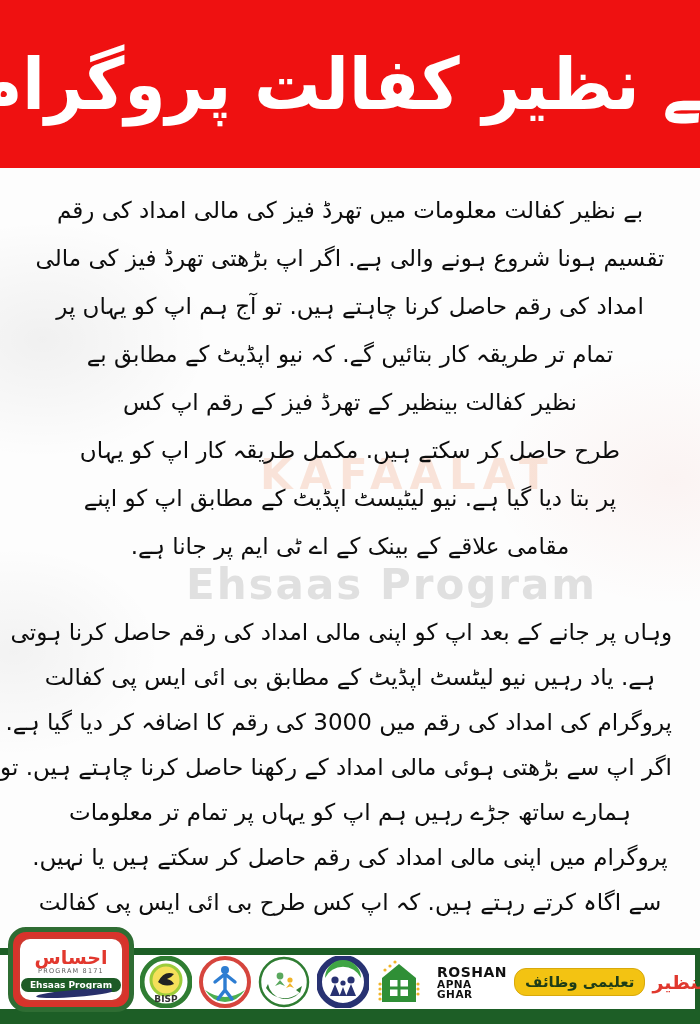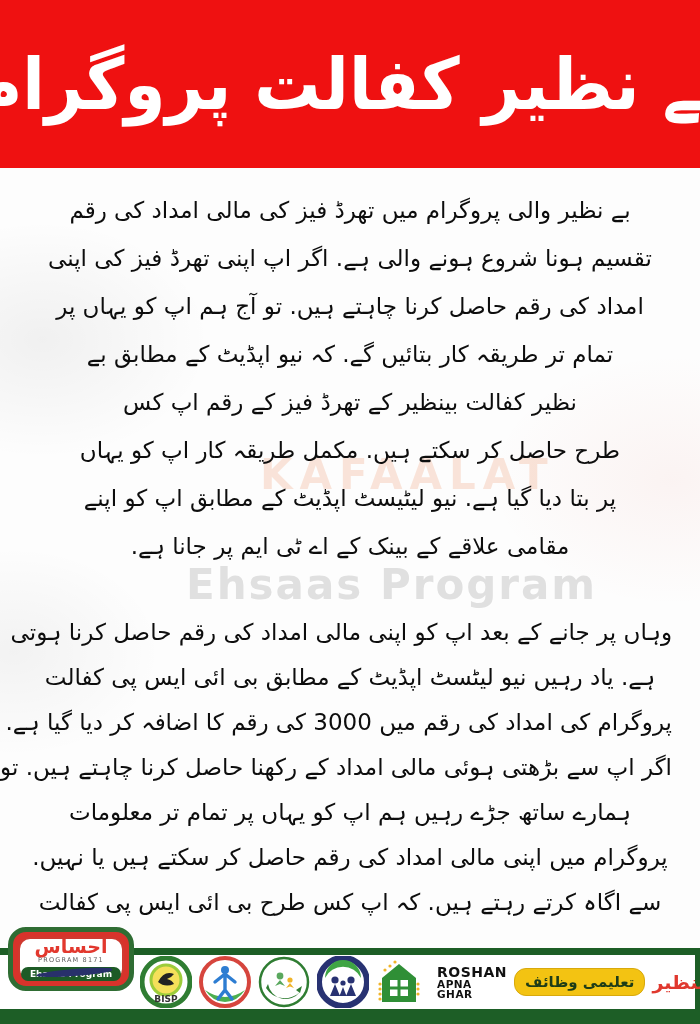--- a/index.html
+++ b/index.html
@@ -45,21 +45,21 @@
   }
   
   .footer-topline { position:absolute; top:948px; left:0; width:700px; height:7px; background:#1d5e26; }
   .footer-band {
     position:absolute; top:955px; left:0; width:700px; height:54px; background:#ffffff;
     border-right:5px solid #1d5e26;
   }
   .footer-strip { position:absolute; top:1009px; left:0; width:700px; height:15px; background:#1d5e26; }
   
   .ehsaas-logo {
-    position:absolute; left:8px; top:927px; width:126px; height:64px;
+    position:absolute; left:8px; top:927px; width:126px; height:85px;
     background:#d8332b; border:5px solid #2f6d33; border-radius:18px; padding:5px; z-index:5;
   }
   .ehsaas-card {
     position:relative; width:100%; height:100%; background:#ffffff;
     border:2px solid #cf3a30; border-radius:12px;
     display:flex; flex-direction:column; align-items:center; justify-content:center;
   }
   .ehsaas-urdu { color:#e2382e; font-size:19px; font-weight:bold; line-height:18px; direction:rtl; }
   .ehsaas-sub  { font-size:6.5px; color:#5a5a5a; letter-spacing:1.2px; margin-top:1px;text-align:right; }
   .ehsaas-pill {
@@ -91,22 +91,22 @@
 <div class="banner">
   <div class="banner-title">بے نظیر کفالت پروگرام</div>
 </div>
 
 <div class="page-body">
 
   <div class="wm-orange">KAFAALAT</div>
   <div class="wm-gray">Ehsaas Program</div>
 
   <div class="para para-1">
-    <div class="t-line">بے نظیر والی پروگرام میں تھرڈ فیز کی مالی امداد کی رقم</div>
-    <div class="t-line">تقسیم ہونا شروع ہونے والی ہے. اگر اپ اپنی تھرڈ فیز کی اپنی</div>
+    <div class="t-line">بے نظیر کفالت معلومات میں تھرڈ فیز کی مالی امداد کی رقم</div>
+    <div class="t-line">تقسیم ہونا شروع ہونے والی ہے. اگر اپ بڑھتی تھرڈ فیز کی مالی</div>
     <div class="t-line">امداد کی رقم حاصل کرنا چاہتے ہیں. تو آج ہم اپ کو یہاں پر</div>
     <div class="t-line">تمام تر طریقہ کار بتائیں گے. کہ نیو اپڈیٹ کے مطابق بے</div>
     <div class="t-line">نظیر کفالت بینظیر کے تھرڈ فیز کے رقم اپ کس</div>
     <div class="t-line">طرح حاصل کر سکتے ہیں. مکمل طریقہ کار اپ کو یہاں</div>
     <div class="t-line">پر بتا دیا گیا ہے. نیو لیٹیسٹ اپڈیٹ کے مطابق اپ کو اپنے</div>
     <div class="t-line">مقامی علاقے کے بینک کے اے ٹی ایم پر جانا ہے.</div>
   </div>
 
   <div class="para para-2">
     <div class="t-line">وہاں پر جانے کے بعد اپ کو اپنی مالی امداد کی رقم حاصل کرنا ہوتی</div>

